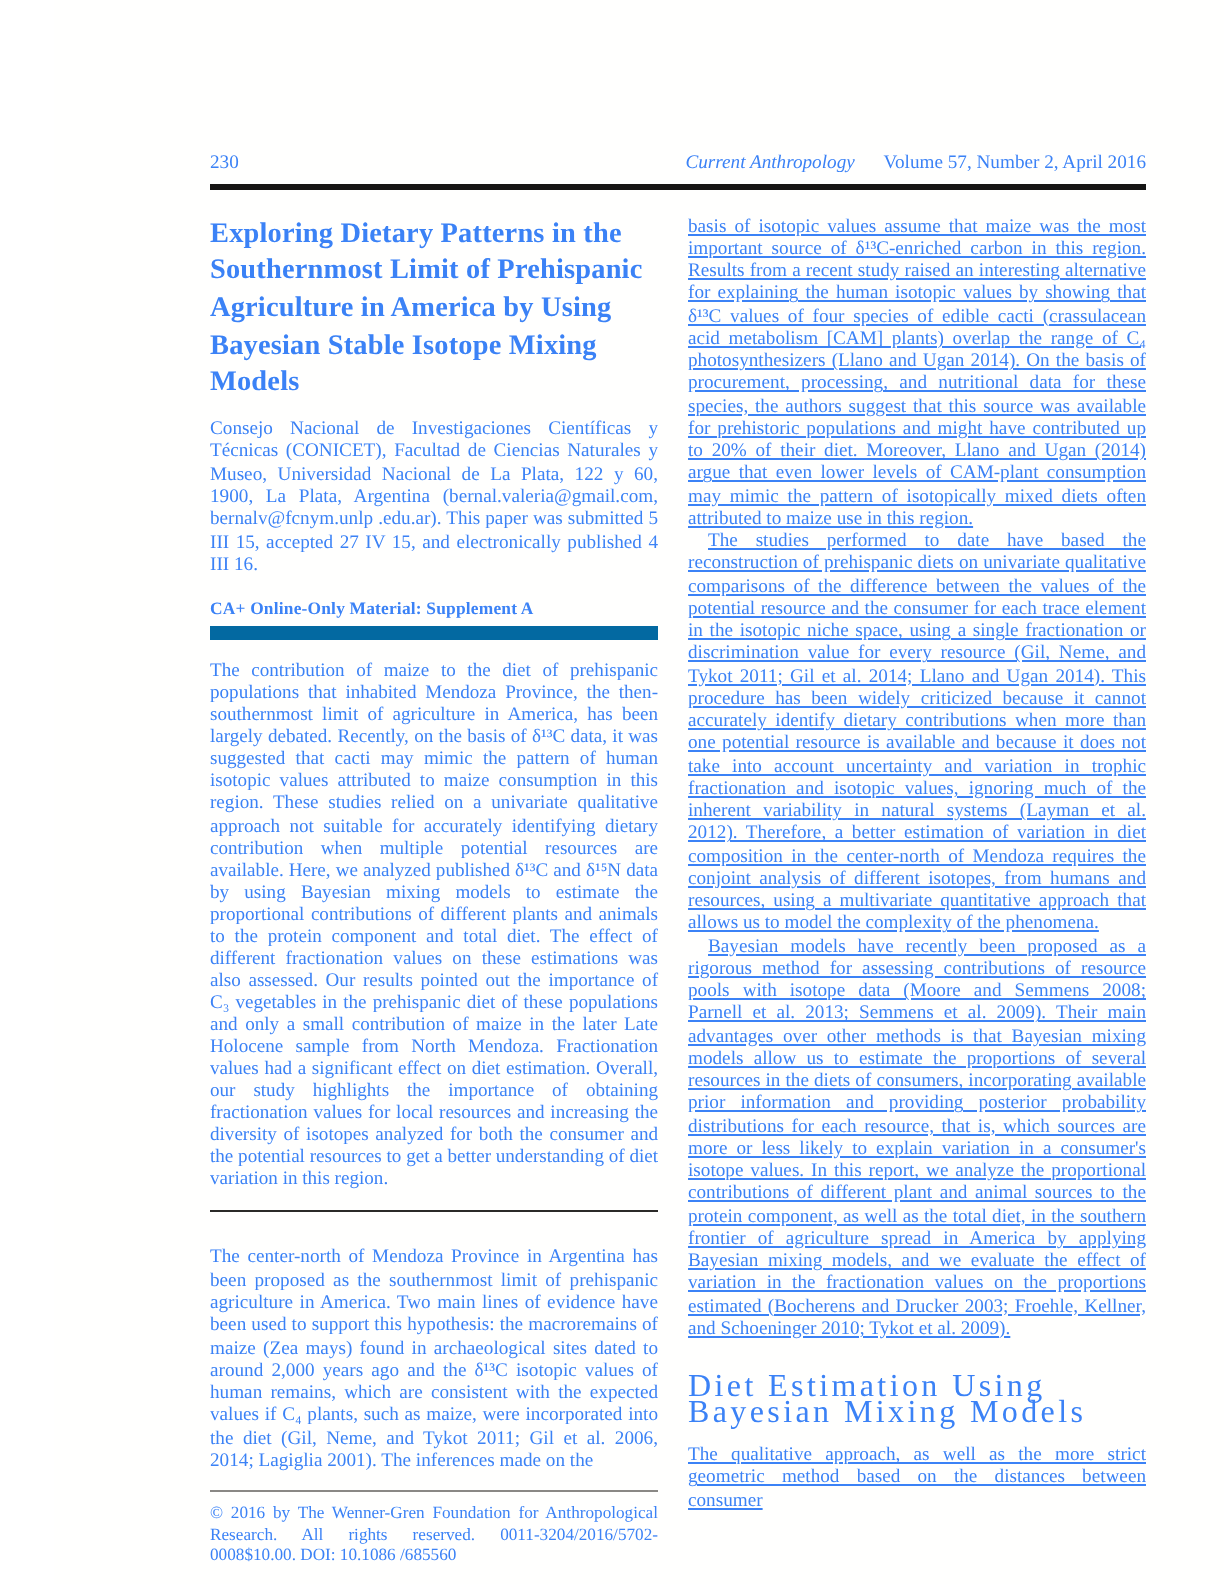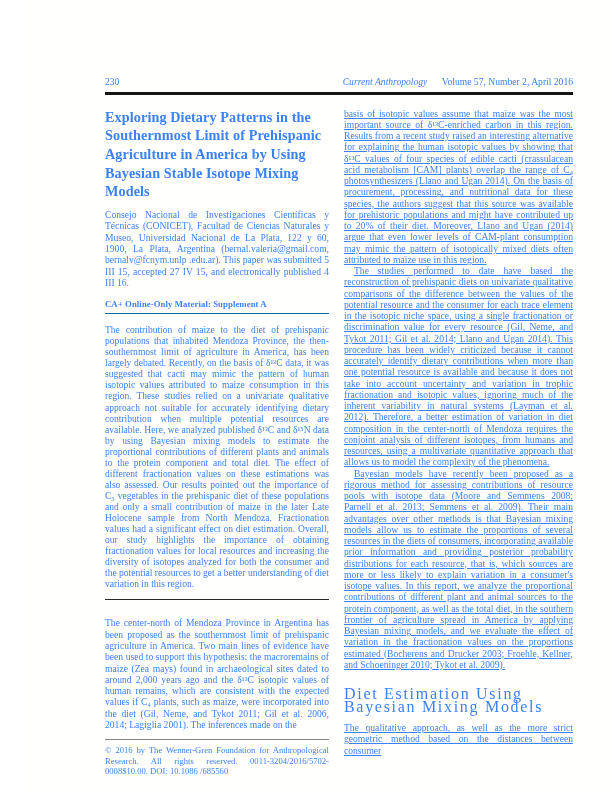--- a/index.html
+++ b/index.html
@@ -61,21 +61,21 @@
   }
   .affiliation {
     margin-top: 8px;
     font-size: 9.6px;
     line-height: 11.3px;
     text-align: justify;
   }
   .ca-note {
     margin-top: 11px;
     padding-bottom: 4px;
-    border-bottom: 1px solid #0369a1;
+    border-bottom: 7px solid #0369a1;
     font-size: 8.7px;
     font-weight: bold;
     letter-spacing: 0.1px;
   }
   .abstract {
     margin-top: 10px;
     font-size: 9.55px;
     line-height: 11.05px;
     text-align: justify;
   }

